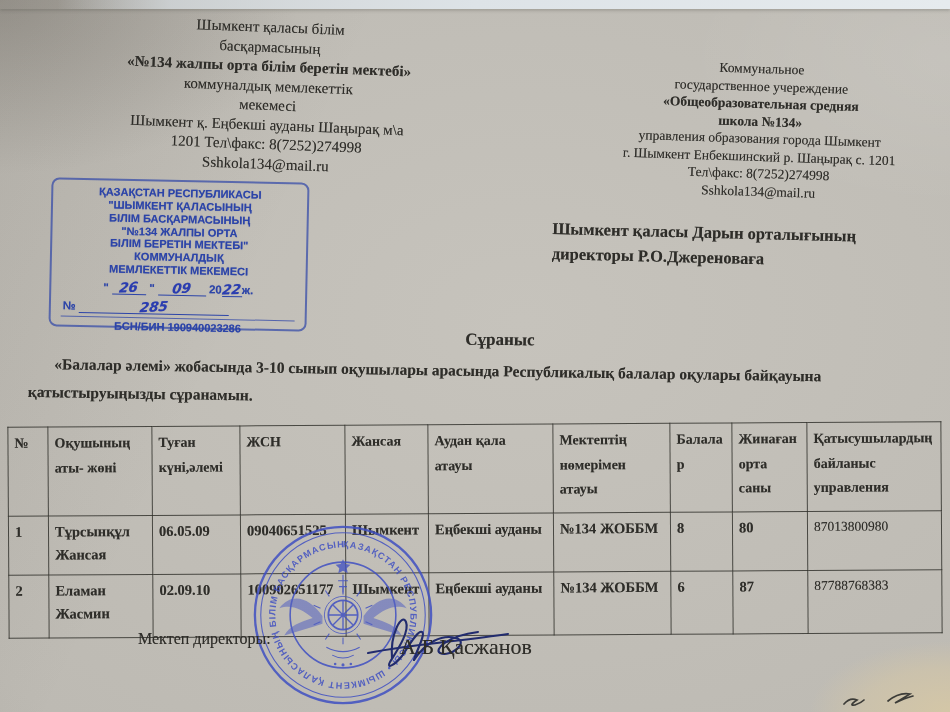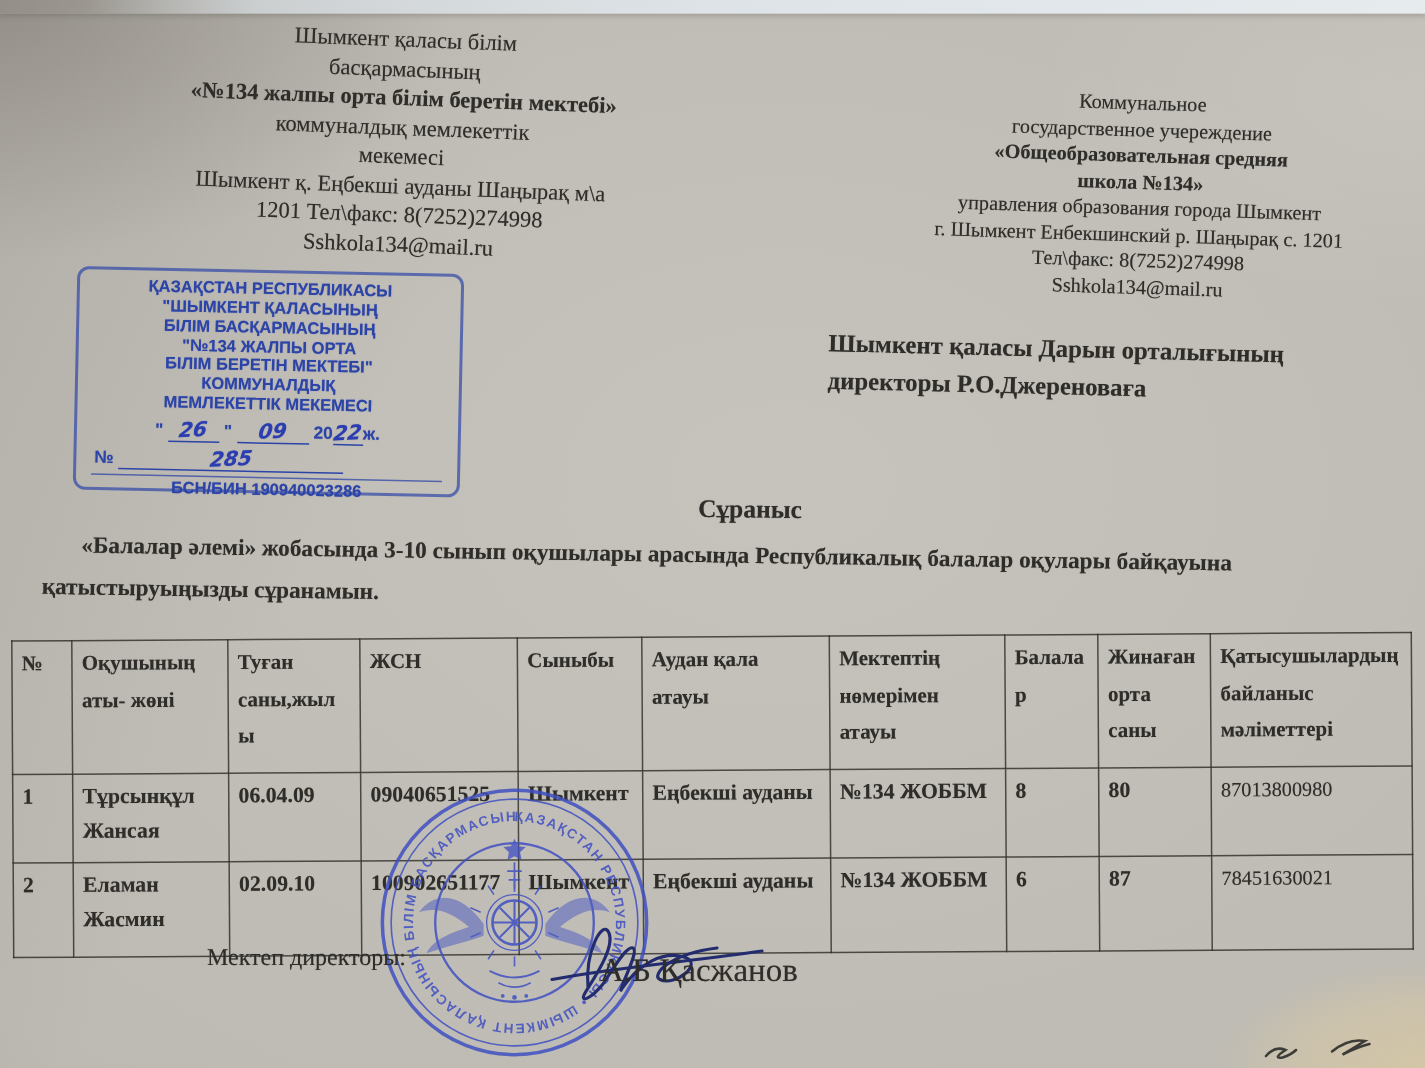--- a/index.html
+++ b/index.html
@@ -146,52 +146,52 @@
       <col style="width:125px">
         <col style="width:117px">
         <col style="width:62px">
         <col style="width:75px">
         <col style="width:134px">
     </colgroup>
     <tbody>
         <tr>
       <th>№</th>
       <th>Оқушының аты- жөні</th>
-      <th>Туған саны,жылы</th>
+      <th>Туған күні,әлемі</th>
       <th>ЖСН</th>
-      <th>Сыныбы</th>
+      <th>Жансая</th>
       <th>Аудан қала атауы</th>
       <th>Мектептің нөмерімен атауы</th>
       <th>Балалар</th>
       <th>Жинаған орта саны</th>
-      <th>Қатысушылардың байланыс мәліметтері</th>
+      <th>Қатысушылардың байланыс управления</th>
     </tr>
     <tr class="r1">
       <td>1</td>
       <td>Тұрсынқұл Жансая</td>
-      <td>06.04.09</td>
+      <td>06.05.09</td>
       <td>09040651525</td>
       <td>Шымкент</td>
       <td>Еңбекші ауданы</td>
       <td>№134 ЖОББМ</td>
       <td>8</td>
       <td>80</td>
       <td class="phone">87013800980</td>
     </tr>
     <tr class="r2">
       <td>2</td>
       <td>Еламан Жасмин</td>
       <td>02.09.10</td>
       <td>100902651177</td>
       <td>Шымкент</td>
       <td>Еңбекші ауданы</td>
       <td>№134 ЖОББМ</td>
       <td>6</td>
       <td>87</td>
-      <td class="phone">78451630021</td>
+      <td class="phone">87788768383</td>
     </tr>
   </tbody>
     </table>
 
   <svg class="abs seal" viewBox="0 0 190 190">
     <g stroke="#4050c2" fill="none" stroke-width="2.4">
       <circle cx="95" cy="95" r="90"></circle>
       <circle cx="95" cy="95" r="84" stroke-width="1.1"></circle>
       <circle cx="95" cy="95" r="54" stroke-width="1.6"></circle>
     </g>

